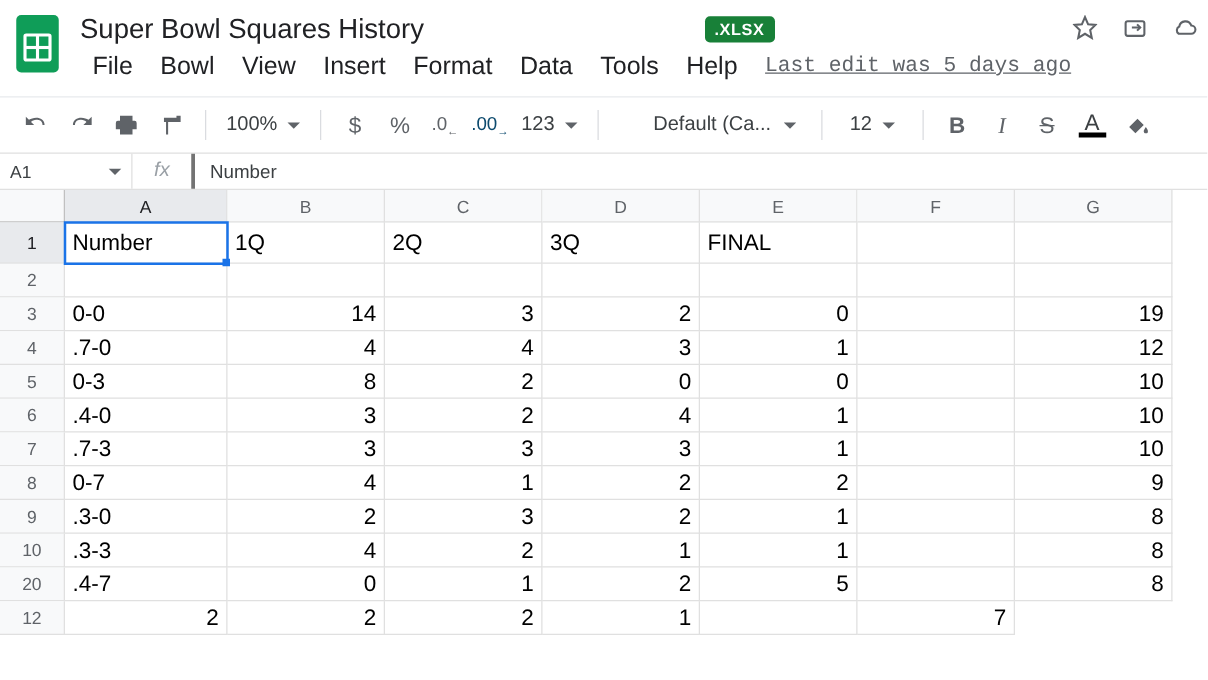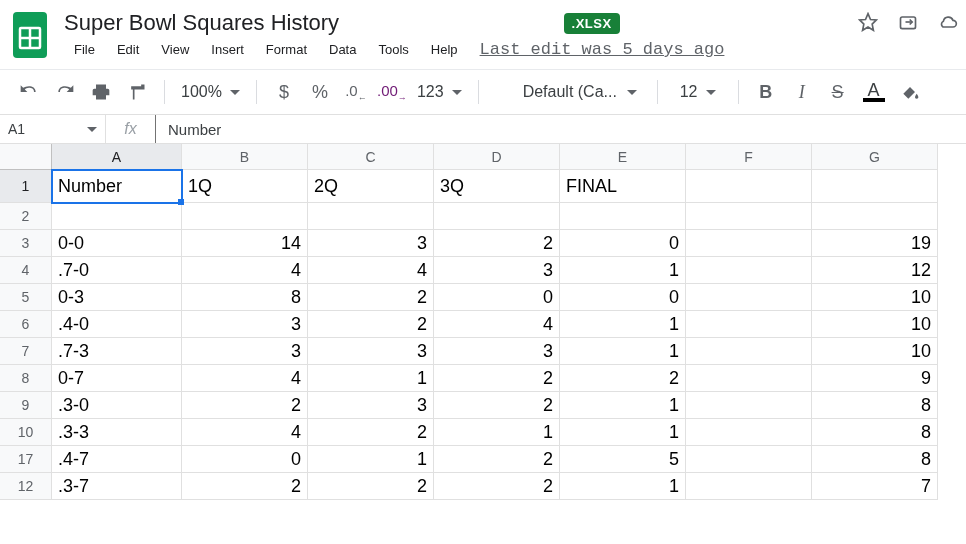--- a/index.html
+++ b/index.html
@@ -41,21 +41,21 @@
     border-radius: 4px;
     letter-spacing: .5px;
   }
   .title-icons { display: flex; gap: 20px; align-items: center; margin-left: 14px; }
   .title-icons svg { width: 20px; height: 20px; }
   .menubar {
     display: flex; gap: 2px; align-items: center;
     padding: 0 0 10px 6px;
   }
   .menu-item {
-    font-size: 13px;
+    font-size: 20px;
     color: #202124;
     padding: 2px 10px;
     border-radius: 4px;
     cursor: pointer;
   }
   .last-edit {
     font-size: 17px;
     color: #5f6368;
     text-decoration: underline;
     margin-left: 10px;
@@ -121,21 +121,21 @@
     font-size: 14px; color: #3c4043;
     border-right: 1px solid #e0e0e0;
     justify-content: space-between;
   }
   .fx {
     width: 50px;
     display:flex; align-items:center; justify-content:center;
     font-style: italic;
     color: #9aa0a6;
     font-size: 16px;
-    border-right: 1px solid #737373;
+    border-right: 3px solid #737373;
     height: 100%;
   }
   .formula-input {
     flex:1; height:100%;
     padding: 0 12px;
     font-size: 15px;
     display:flex; align-items:center;
     color: #3c4043;
   }
   
@@ -215,21 +215,21 @@
         </span>
         <span>
           <svg viewBox="0 0 24 24" fill="none" stroke="#5f6368" stroke-width="2">
               <path d="M18 18a4 4 0 0 0 0-8 6 6 0 0 0-11.5 1A4 4 0 0 0 6 18z"></path>
             </svg>
         </span>
       </div>
     </div>
     <div class="menubar">
       <span class="menu-item">File</span>
-      <span class="menu-item">Edit</span>
+      <span class="menu-item">Bowl</span>
       <span class="menu-item">View</span>
       <span class="menu-item">Insert</span>
       <span class="menu-item">Format</span>
       <span class="menu-item">Data</span>
       <span class="menu-item">Tools</span>
       <span class="menu-item">Help</span>
       <span class="last-edit">Last edit was 5 days ago</span>
     </div>
   </div>
 </div>
@@ -265,21 +265,21 @@
   <div class="tool-btn">
       <span style="font-size:18px;color:#5f6368;">$</span>
     </div>
   <div class="tool-btn">
       <span style="font-size:18px;color:#5f6368;">%</span>
     </div>
   <div class="tool-btn">
       <span style="font-size:15px;color:#5f6368;">.0<sub style="font-size:9px;">←</sub></span>
     </div>
   <div class="tool-btn">
-      <span style="font-size:15px;color:#701a75;">.00<sub style="font-size:9px;">→</sub></span>
+      <span style="font-size:15px;color:#0c4a6e;">.00<sub style="font-size:9px;">→</sub></span>
     </div>
   <div class="tool-text">
     <span>123</span>
       <span class="caret"></span>
   </div>
   <div class="tool-sep"></div>
   <div class="font-select">
     <span>Default (Ca...</span>
       <span class="caret"></span>
   </div>
@@ -419,30 +419,29 @@
 
   <div class="rowhdr">10</div>
   <div class="cell">.3-3</div>
   <div class="cell num">4</div>
   <div class="cell num">2</div>
   <div class="cell num">1</div>
   <div class="cell num">1</div>
   <div class="cell"></div>
   <div class="cell num">8</div>
 
-  <div class="rowhdr">17</div>
+  <div class="rowhdr">20</div>
   <div class="cell">.4-7</div>
   <div class="cell num">0</div>
   <div class="cell num">1</div>
   <div class="cell num">2</div>
   <div class="cell num">5</div>
   <div class="cell"></div>
   <div class="cell num">8</div>
 
   <div class="rowhdr">12</div>
-  <div class="cell">.3-7</div>
   <div class="cell num">2</div>
   <div class="cell num">2</div>
   <div class="cell num">2</div>
   <div class="cell num">1</div>
   <div class="cell"></div>
   <div class="cell num">7</div>
 </div>
 
 </body></html>

